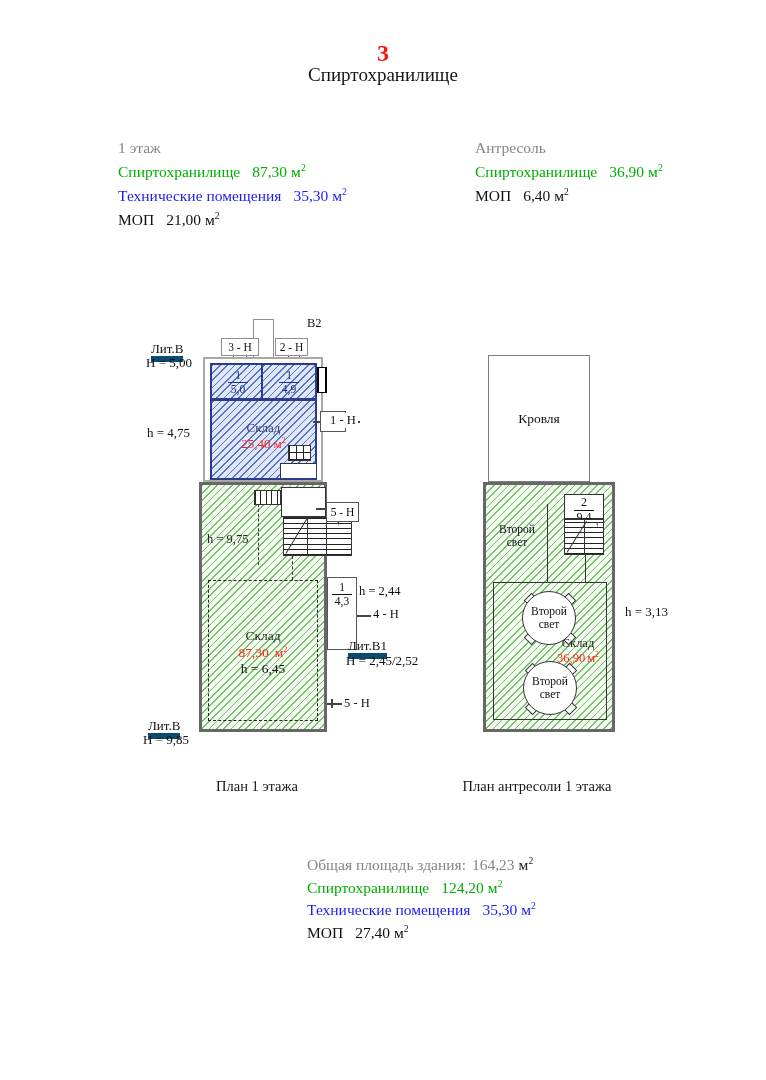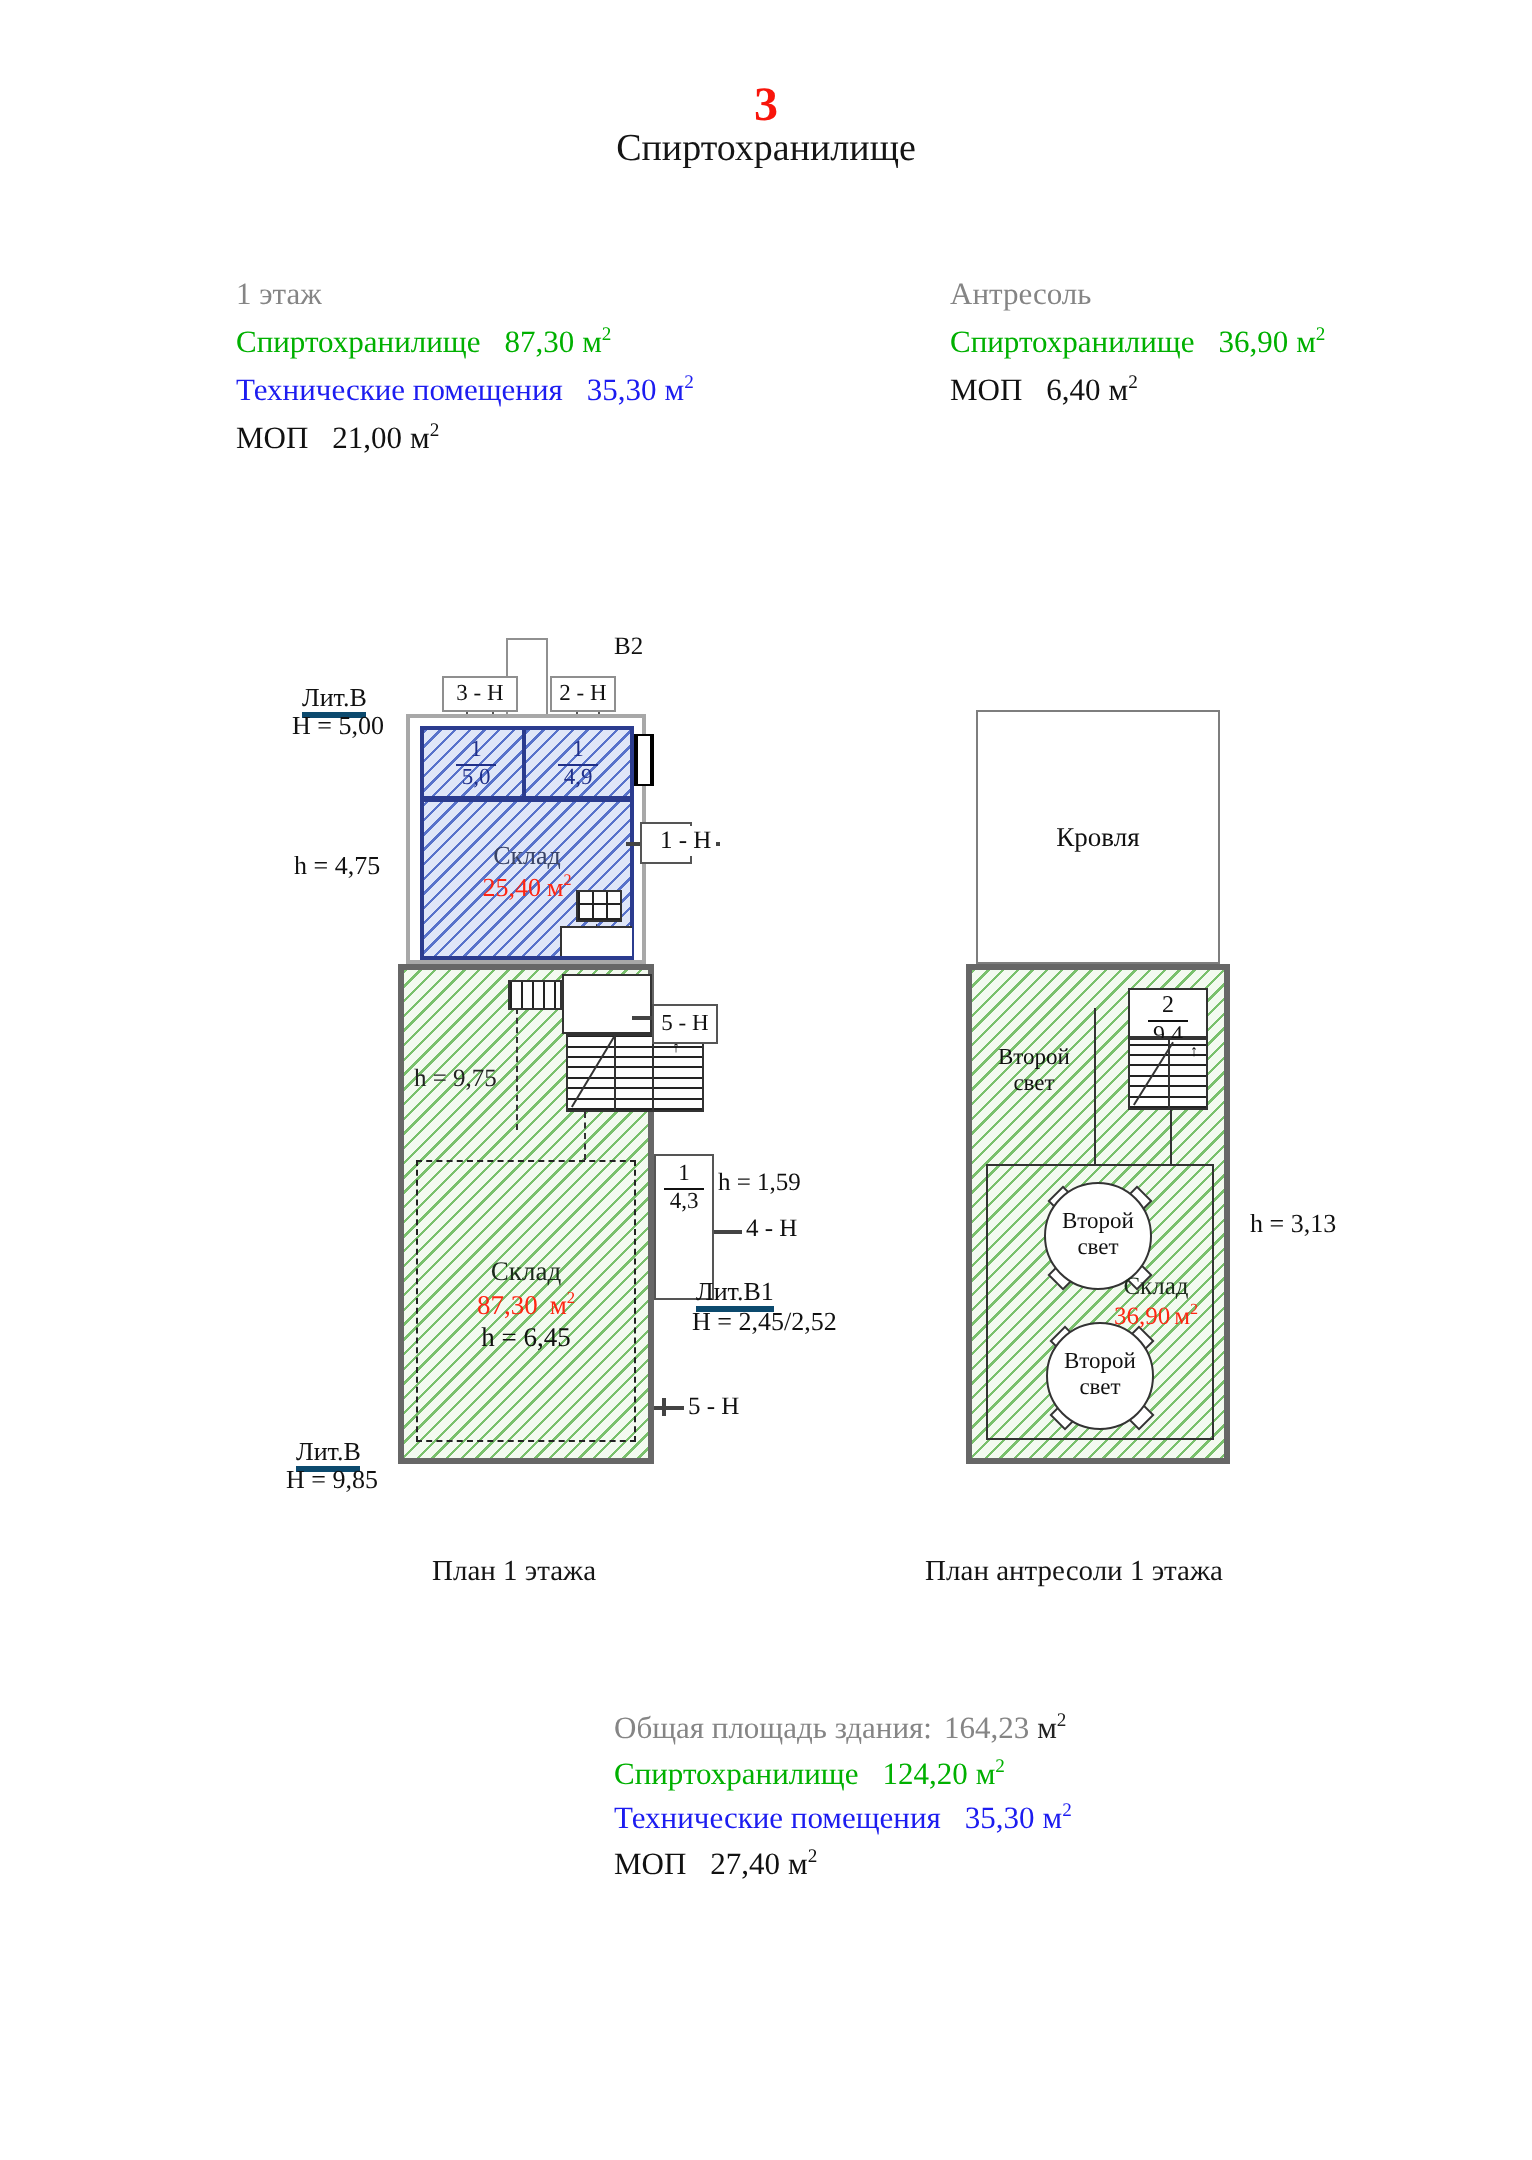--- a/index.html
+++ b/index.html
@@ -28,21 +28,21 @@
   .frac .fnum{border-bottom:1.1px solid currentColor;padding:0 7px}
   .frac.navy{color:#20308a}
   .sv{background-color:#fff;border:1px solid #333;box-sizing:border-box;
       background-image:repeating-linear-gradient(90deg,#222 0 1px,transparent 1px 5.5px)}
   .sh{background-color:#fff;border:1px solid #333;box-sizing:border-box;
       background-image:repeating-linear-gradient(0deg,#222 0 1px,transparent 1px 5.2px)}
   .whitebox{background:#fff;border:1px solid #333;box-sizing:border-box}
   .diag{position:absolute;height:1.2px;background:#333;transform-origin:left center}
   .dashv{border-left:1.2px dashed #333}
   .lit{font-size:13px;line-height:14px}
-  .lit .nm{display:inline-block;border-bottom:3px solid #0c4a6e}
+  .lit .nm{display:inline-block;border-bottom:6px solid #0c4a6e}
   .small{font-size:12.5px}
   .tank{position:absolute;width:58px;height:58px}
   .tank .notch{position:absolute;width:9px;height:9px;background:#fff;border:1px solid #333;transform:rotate(45deg)}
   .tank .circle{position:absolute;inset:2px;border-radius:50%;background:#fff;border:1.4px solid #333;
       display:flex;align-items:center;justify-content:center;text-align:center;font-size:11.5px;line-height:1.12;color:#111}
   .caption{font-size:14.5px;text-align:center;color:#151515}
 </style>
 </head>
 <body>
 
@@ -132,37 +132,37 @@
 
     <div class="abs" style="left:176px;top:193px;width:16px;height:1.5px;background:#444"></div>
     <div class="abs wbox" style="left:186px;top:187px;width:33px;height:20px;line-height:18px;border-color:#555">5 - Н</div>
 
     <div class="abs" style="left:187px;top:262px;width:30px;height:73px;background:#fff;border:1.5px solid #555;box-sizing:border-box">
       <div class="frac" style="position:absolute;left:0;right:0;top:3px;color:#111">
         <span class="fnum">1</span>
           <span>4,3</span>
       </div>
     </div>
-    <div class="abs nw" style="left:219px;top:269px;font-size:12.5px">h = 1,59</div>
+    <div class="abs nw" style="left:219px;top:269px;font-size:12.5px">h = 2,44</div>
     <div class="abs" style="left:217px;top:300px;width:14px;height:1.5px;background:#444"></div>
     <div class="abs small nw" style="left:233px;top:292px">4 - Н</div>
     <div class="abs lit nw" style="left:208px;top:324px"><span class="nm">Лит.В1</span></div>
     <div class="abs lit nw" style="left:206px;top:339px">Н = 2,45/2,52</div>
 
     <div class="abs" style="left:187px;top:388px;width:15px;height:1.5px;background:#444"></div>
     <div class="abs" style="left:191px;top:384px;width:1.5px;height:9px;background:#444"></div>
     <div class="abs small nw" style="left:204px;top:381px">5 - Н</div>
 
     <div class="abs lit nw" style="left:8px;top:404px"><span class="nm">Лит.В</span></div>
     <div class="abs lit nw" style="left:3px;top:418px">Н = 9,85</div>
   </div>
 
   <div class="plan" style="left:455px;top:315px;width:235px;height:445px">
 
-    <div class="abs" style="left:33px;top:40px;width:122px;height:127px;background:#fff;border:1.5px solid #7e7e7e;box-sizing:border-box;display:flex;align-items:center;justify-content:center;font-size:13.5px">Кровля</div>
+    <div class="abs" style="left:33px;top:40px;width:102px;height:127px;background:#fff;border:1.5px solid #7e7e7e;box-sizing:border-box;display:flex;align-items:center;justify-content:center;font-size:13.5px">Кровля</div>
 
     <div class="abs hg greenbox" style="left:28px;top:167px;width:132px;height:250px">
       <div class="abs whitebox" style="left:78px;top:9px;width:40px;height:25px">
         <div class="frac" style="position:absolute;left:0;right:0;top:1px;color:#111;font-size:12px">
           <span class="fnum">2</span>
             <span>9,4</span>
         </div>
       </div>
       <div class="abs sh" style="left:78px;top:34px;width:40px;height:36px">
         <div class="abs" style="left:19px;top:0;bottom:0;width:1.2px;background:#333"></div>

